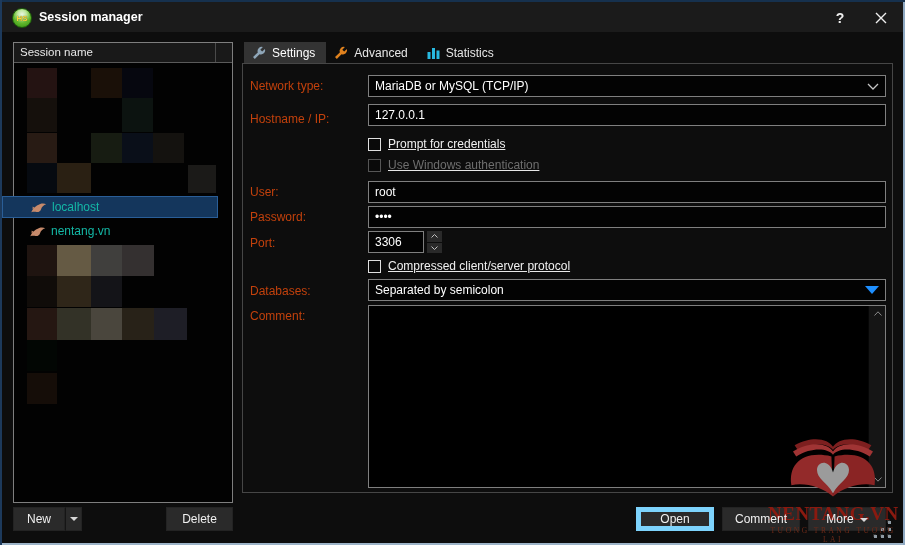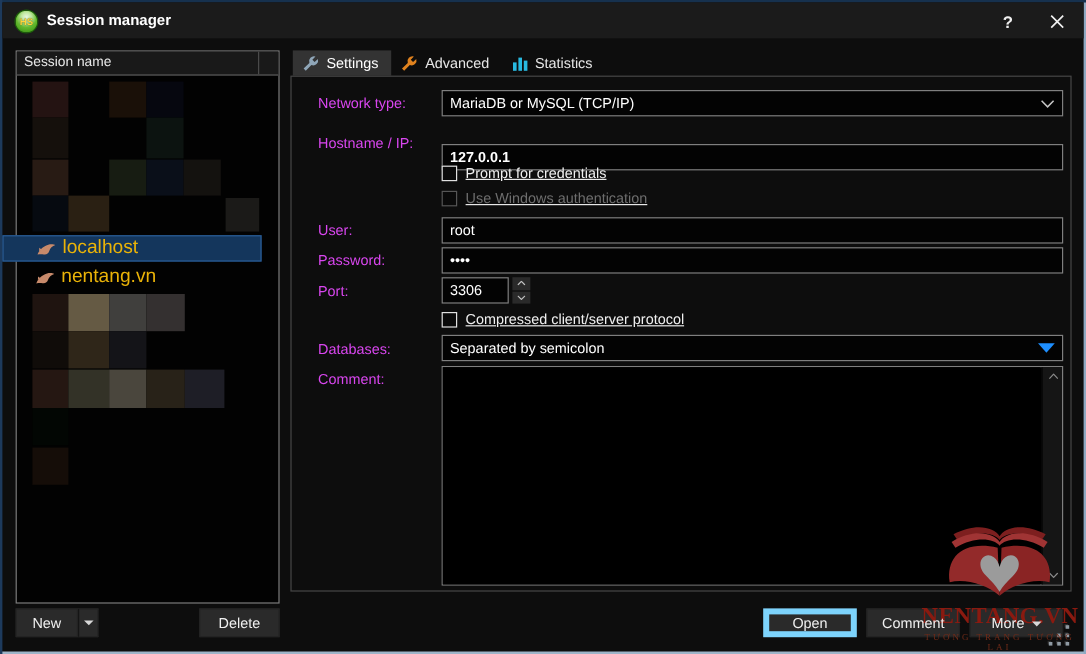--- a/index.html
+++ b/index.html
@@ -24,41 +24,41 @@
 
   
   #session-panel { position:absolute; left:13px; top:42px; width:220px; height:461px;
     border:1px solid #7e7e7e; background:#020202; }
   #session-header { position:absolute; left:0; top:0; right:0; height:20px; background:#191919;
     border-bottom:1px solid #5a5a5a; line-height:19px; padding-left:6px; font-size:11.5px; color:#e8e8e8; }
   #session-header-div2 { position:absolute; right:0; top:0; width:17px; height:19px; border-left:1px solid #4a4a4a; }
   .session-row { position:absolute; left:2px; width:216px; height:22px; display:flex; align-items:center; }
   .session-row.selected { background:#14365c; border:1px solid #2a5e97; }
   .session-row .dolphin { margin-left:27px; width:17px; height:13px; flex:0 0 auto; }
-  .session-row .slabel { margin-left:5px; color:#eab308; font-size:16px; }
+  .session-row .slabel { margin-left:5px; color:#14b8a6; font-size:12px; }
 
   
   .btn { position:absolute; top:507px; height:24px; background:#2a2a2a; border:1px solid #232323;
     color:#f0f0f0; display:flex; align-items:center; justify-content:center; font-size:12px; }
   .btn.disabled { color:#6a6a6a; }
   #btn-new-main { left:13px; width:52px; }
   #btn-new-arrow { left:65px; width:17px; border-left:1px solid #151515; }
   #btn-save { left:90px; width:68px;margin-top:46px; }
   #btn-delete { left:166px; width:67px; }
   .caret-down { width:0; height:0; border-left:4px solid transparent; border-right:4px solid transparent; border-top:4px solid #d8d8d8; }
 
   
   #tabs { position:absolute; left:244px; top:42px; height:21px; display:flex; }
   .tab { display:flex; align-items:center; padding:0 11px 0 8px; height:21px; color:#e6e6e6; font-size:12px; }
   .tab .ticon { margin-right:6px; display:flex; }
   .tab.active { background:#333333; color:#ffffff; }
 
   
   #content-panel { position:absolute; left:242px; top:63px; width:651px; height:430px; border:1px solid #464646; }
-  .flabel { position:absolute; left:250px; color:#d946ef; font-size:12px;margin-left:15px; }
+  .flabel { position:absolute; left:250px; color:#c2410c; font-size:12px; }
   .field { position:absolute; left:368px; width:518px; height:22px; background:#030303;
     border:1px solid #7f7f7f; color:#ffffff; font-size:12px; font-family:"Liberation Sans",sans-serif; padding:0 6px; }
   .combo { display:flex; align-items:center; justify-content:space-between; }
   .combo .cval { overflow:hidden; white-space:nowrap; }
   input.field { outline:none; }
   .cb-row { position:absolute; left:368px; display:flex; align-items:center; height:14px;text-decoration:underline; }
   .cb-box { width:13px; height:13px; background:#0a0a0a; border:1px solid #e0e0e0; flex:0 0 auto; }
   .cb-row.disabled .cb-box { border-color:#565656; }
   .cb-row .cb-label { margin-left:7px; font-size:12px; color:#f0f0f0; }
   .cb-row.disabled .cb-label { color:#6e6e6e; }
@@ -209,21 +209,21 @@
 
   <div class="flabel" style="top:79px;">Network type:</div>
   <div class="field combo" style="top:75px;">
     <span class="cval">MariaDB or MySQL (TCP/IP)</span>
     <svg width="12" height="7" viewBox="0 0 12 7">
       <polyline points="1,1 6,6 11,1" stroke="#c5c5c5" stroke-width="1.3" fill="none"></polyline>
     </svg>
   </div>
 
   <div class="flabel" style="top:112px;">Hostname / IP:</div>
-  <input class="field" style="top: 120px; font-weight: bold;" value="127.0.0.1">
+  <input class="field" style="top: 104px;" value="127.0.0.1">
 
   <div class="cb-row" style="top:137px;">
     <span class="cb-box"></span>
     <span class="cb-label">Prompt for credentials</span>
   </div>
   <div class="cb-row disabled" style="top:158px;">
     <span class="cb-box"></span>
     <span class="cb-label">Use Windows authentication</span>
   </div>
 

